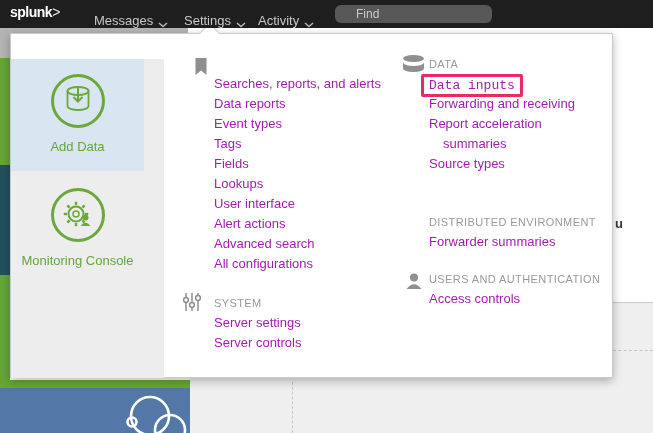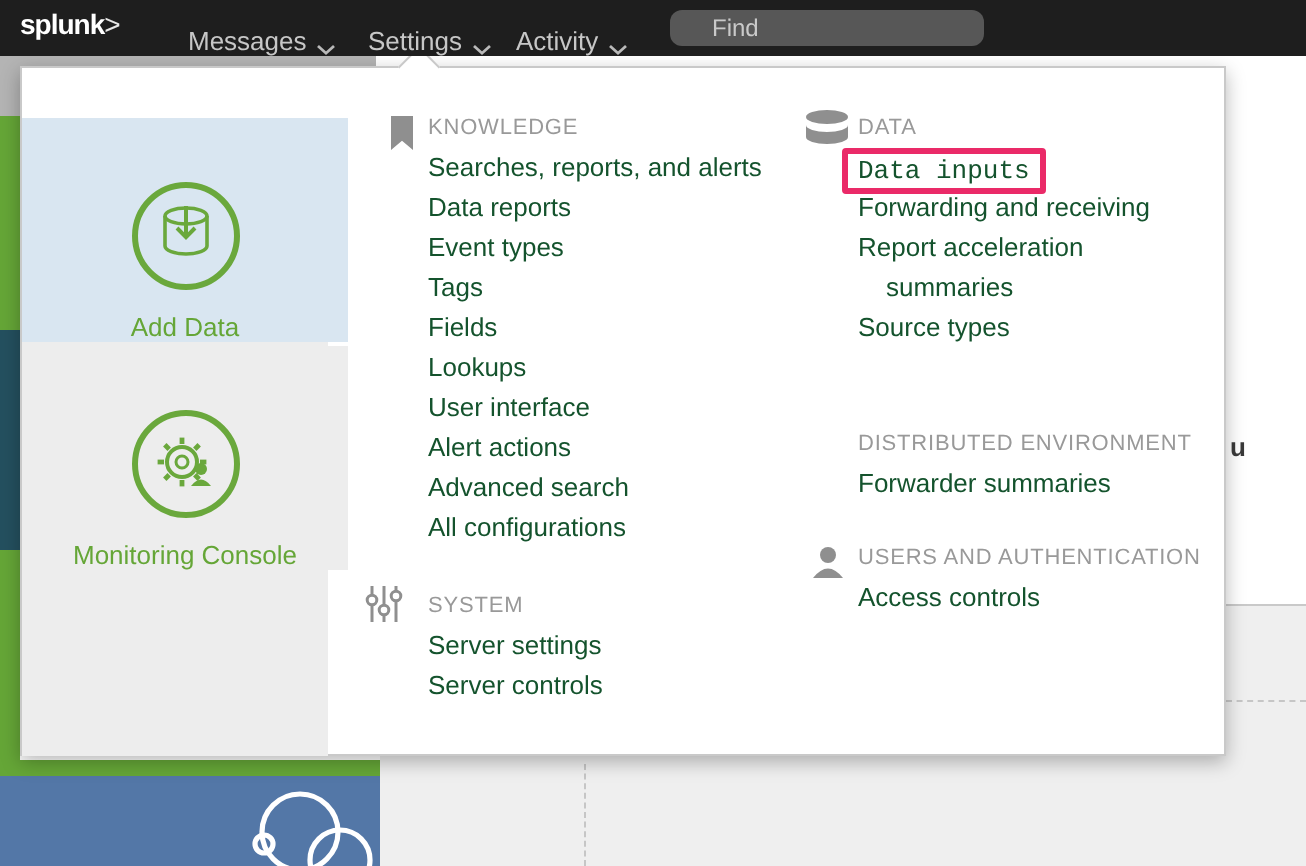--- a/index.html
+++ b/index.html
@@ -38,30 +38,30 @@
   .dash-h{position:absolute;left:613px;top:350px;width:40px;height:0;border-top:1px dashed #c6c6c6;}
   .dash-v{position:absolute;left:292px;top:382px;width:0;height:51px;border-left:1px dashed #c6c6c6;}
   .bg-partial-text{position:absolute;left:615px;top:216px;font-size:13px;font-weight:bold;color:#3a3a3a;}
   
   .panel{position:absolute;left:10px;top:33px;width:603px;height:345px;background:#fff;
     border:1px solid #c9c9c9;box-shadow:0 3px 9px rgba(0,0,0,0.28);z-index:20;}
   .notch{position:absolute;left:191px;top:-8px;width:15px;height:15px;background:#fff;
     border-left:1px solid #c9c9c9;border-top:1px solid #c9c9c9;transform:rotate(45deg);}
   
   .tiles-col{position:absolute;left:0;top:25px;width:153px;height:319px;background:#ededed;}
-  .tile{position:absolute;left:0;width:163px;height:112px;display:flex;flex-direction:column;
-    align-items:center;padding-top:30px;gap:9px;cursor:pointer;}
+  .tile{position:absolute;left:0;width:133px;height:112px;display:flex;flex-direction:column;
+    align-items:center;padding-top:13px;gap:9px;cursor:pointer;}
   #tile-add-data{top:0;background:#d9e6f1;}
   #tile-monitoring{top:114px;background:#ededed;}
   .tile-label{font-size:13px;color:#65a637;text-align:center;line-height:15px;}
   
   .sec-header{position:absolute;font-size:11px;color:#999;letter-spacing:0.4px;line-height:16px;white-space:nowrap;}
   .links{position:absolute;list-style:none;margin:0;padding:0;}
   .links li{height:20px;line-height:20px;font-size:13px;white-space:nowrap;}
-  .links a{color:#14532d;text-decoration:none;cursor:pointer;text-align:center;}
+  .links a{color:#a21caf;text-decoration:none;cursor:pointer;text-align:center;}
   .sec-icon{position:absolute;}
   li.wrap2{height:40px;line-height:20px;width:165px;white-space:normal;padding-left:14px;text-indent:-14px;}
   .hl-box{display:inline-block;border:3px solid #ea2a68;border-radius:2px;padding:0 5px;margin-left:-8px;
     line-height:17px;position:relative;z-index:2;background:transparent;font-family:Liberation Mono, monospace;}
   
   .circles-svg{position:absolute;left:112px;top:6px;}
 </style>
 </head>
 <body>
 
@@ -145,21 +145,20 @@
           <circle cx="36.5" cy="31.5" r="3" fill="#6aa83c"></circle>
           <path d="M31.5 40 q5 -6.5 10 0 z" fill="#6aa83c"></path>
         </svg>
         <div class="tile-label">Monitoring Console</div>
       </div>
     </div>
 
     <svg class="sec-icon" style="left:183px;top:23px;" width="14" height="19" viewBox="0 0 14 19">
       <path d="M1.5 1 h11 v17 l-5.5 -4.6 L1.5 18 z" fill="#8f8f8f"></path>
     </svg>
-    <div class="sec-header" style="left:203px;top:22px;">KNOWLEDGE</div>
     <ul class="links" style="left:203px;top:40px;">
       <li><a>Searches, reports, and alerts</a></li>
       <li><a>Data reports</a></li>
       <li><a>Event types</a></li>
       <li><a>Tags</a></li>
       <li><a>Fields</a></li>
       <li><a>Lookups</a></li>
       <li><a>User interface</a></li>
       <li><a>Alert actions</a></li>
       <li><a>Advanced search</a></li>

